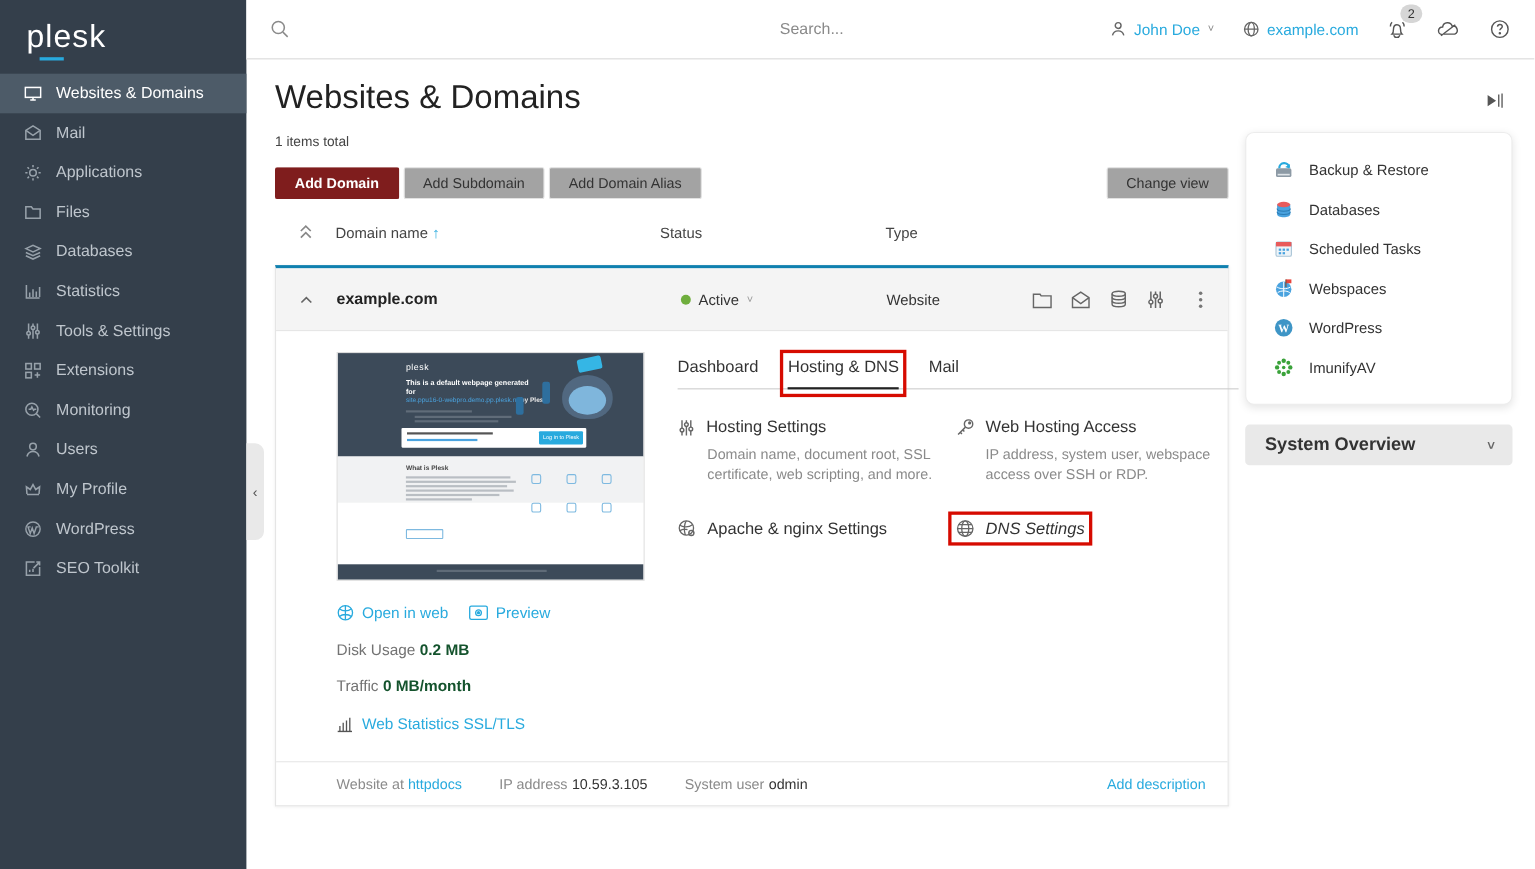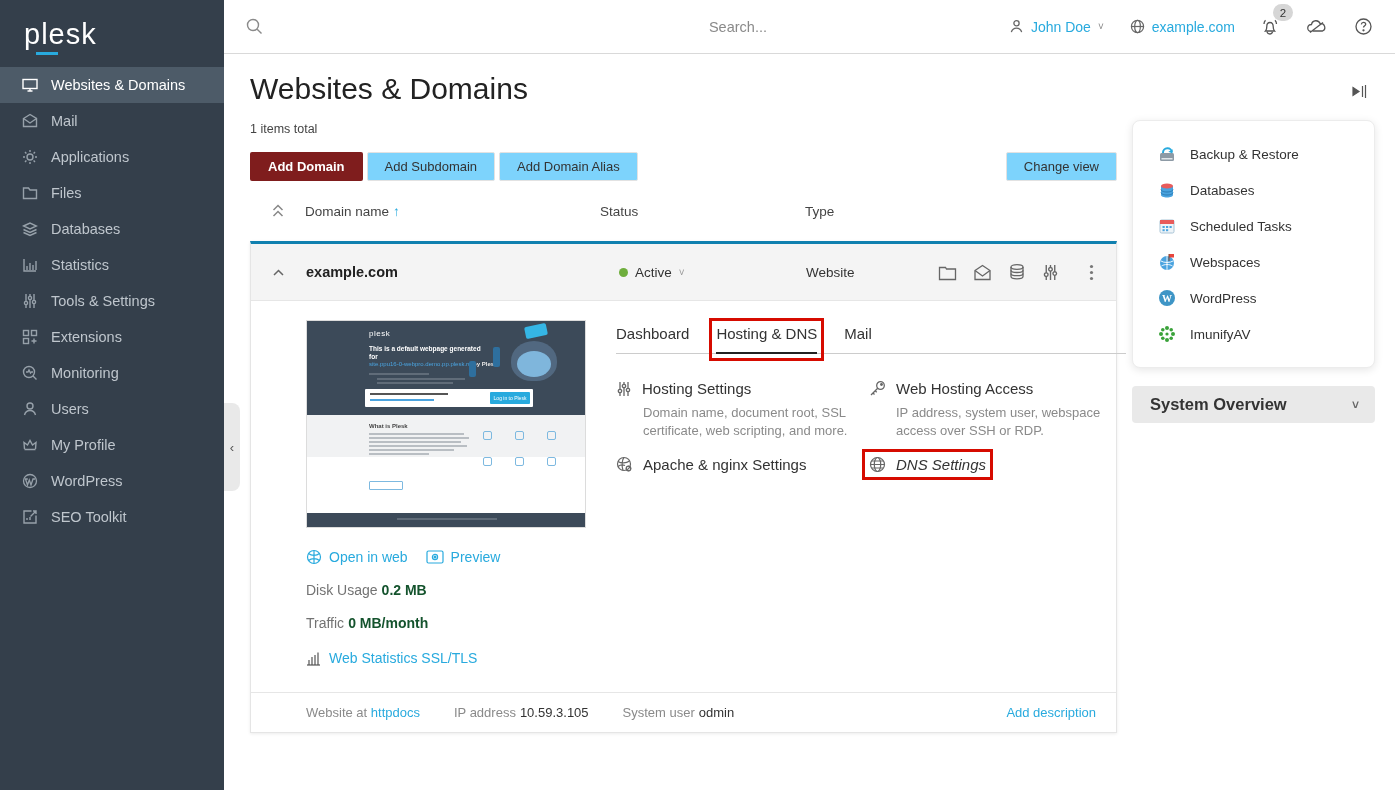--- a/index.html
+++ b/index.html
@@ -41,21 +41,21 @@
   .main-col { width:867px; min-width:867px; }
   .right-col { width:243px; margin-left:15px; margin-right:20px; }
 
   
   h1.page-title { font-size:30px; font-weight:400; color:#222; margin-top:18px; }
   .items-total { font-size:12.5px; color:#444; margin-top:16px; }
   .btn-row { display:flex; gap:4px; margin-top:16px; }
   .btn { height:29px; display:inline-flex; align-items:center; padding:0 17px; font-size:13px;
     border:1px solid transparent; border-radius:2px; cursor:pointer; }
   .btn.primary { background:#7f1d1d; color:#fff; font-weight:bold; }
-  .btn.secondary { background:#7dd3fc; color:#333; border-color:#e2e2e2; }
+  .btn.secondary { background:#a3a3a3; color:#333; border-color:#e2e2e2; }
   .btn-row .spacer { flex:1; }
 
   .list-header { display:grid; grid-template-columns:55px 295px 205px 1fr; align-items:center;
     height:60px; font-size:13.5px; color:#444; }
   .list-header .chev-cell { display:flex; justify-content:center; }
   .sort-arrow { color:#28aade; margin-left:4px; }
 
   
   .card { border-top:3px solid #1080af; border-left:1px solid #e5e5e5; border-right:1px solid #e5e5e5;
     border-bottom:1px solid #e5e5e5; box-shadow:0 1px 3px rgba(0,0,0,.08); background:#fff; }
@@ -104,21 +104,21 @@
   .qlink { display:flex; align-items:center; gap:7px; color:#28aade; font-size:14px; cursor:pointer; }
   .stat-line { margin-top:17px; font-size:14px; color:#737373; }
   .stat-line b { color:#14532d; font-weight:bold; margin-left:4px; }
   .stats-link { display:flex; align-items:center; gap:8px; color:#28aade; font-size:14px; margin-top:19px; cursor:pointer; }
 
   
   .tabs { display:flex; gap:27px; border-bottom:1px solid #ccc; padding-top:5px; }
   .tab { font-size:15px; color:#333; padding-bottom:10px; cursor:pointer; }
   .tab.active { border-bottom:2px solid #222; margin-bottom:-1px; }
   .red-box { outline:3px solid #d60b00; outline-offset:4px; }
-  .features { display:grid; grid-template-columns:253px 1fr; margin-top:26px; row-gap:16px; }
+  .features { display:grid; grid-template-columns:253px 1fr; margin-top:26px; row-gap:32px; }
   .feature-title { display:flex; align-items:center; gap:10px; font-size:15px; color:#333; cursor:pointer; }
   .feature-title svg { stroke:#666; }
   .feature-desc { font-size:13px; color:#8a8a8a; line-height:18px; margin:7px 0 0 27px; width:230px; }
   .dns-wrap { display:inline-flex;font-style:italic; }
 
   .card-footer { border-top:1px solid #e6e6e6; height:40px; display:flex; align-items:center;
     padding:0 20px 0 55px; font-size:13px; color:#8a8a8a; gap:34px; }
   .card-footer .val { color:#333; margin-left:4px; }
   .card-footer a, .link { color:#28aade; cursor:pointer; text-decoration:none; }
   .card-footer .spacer { flex:1; }

